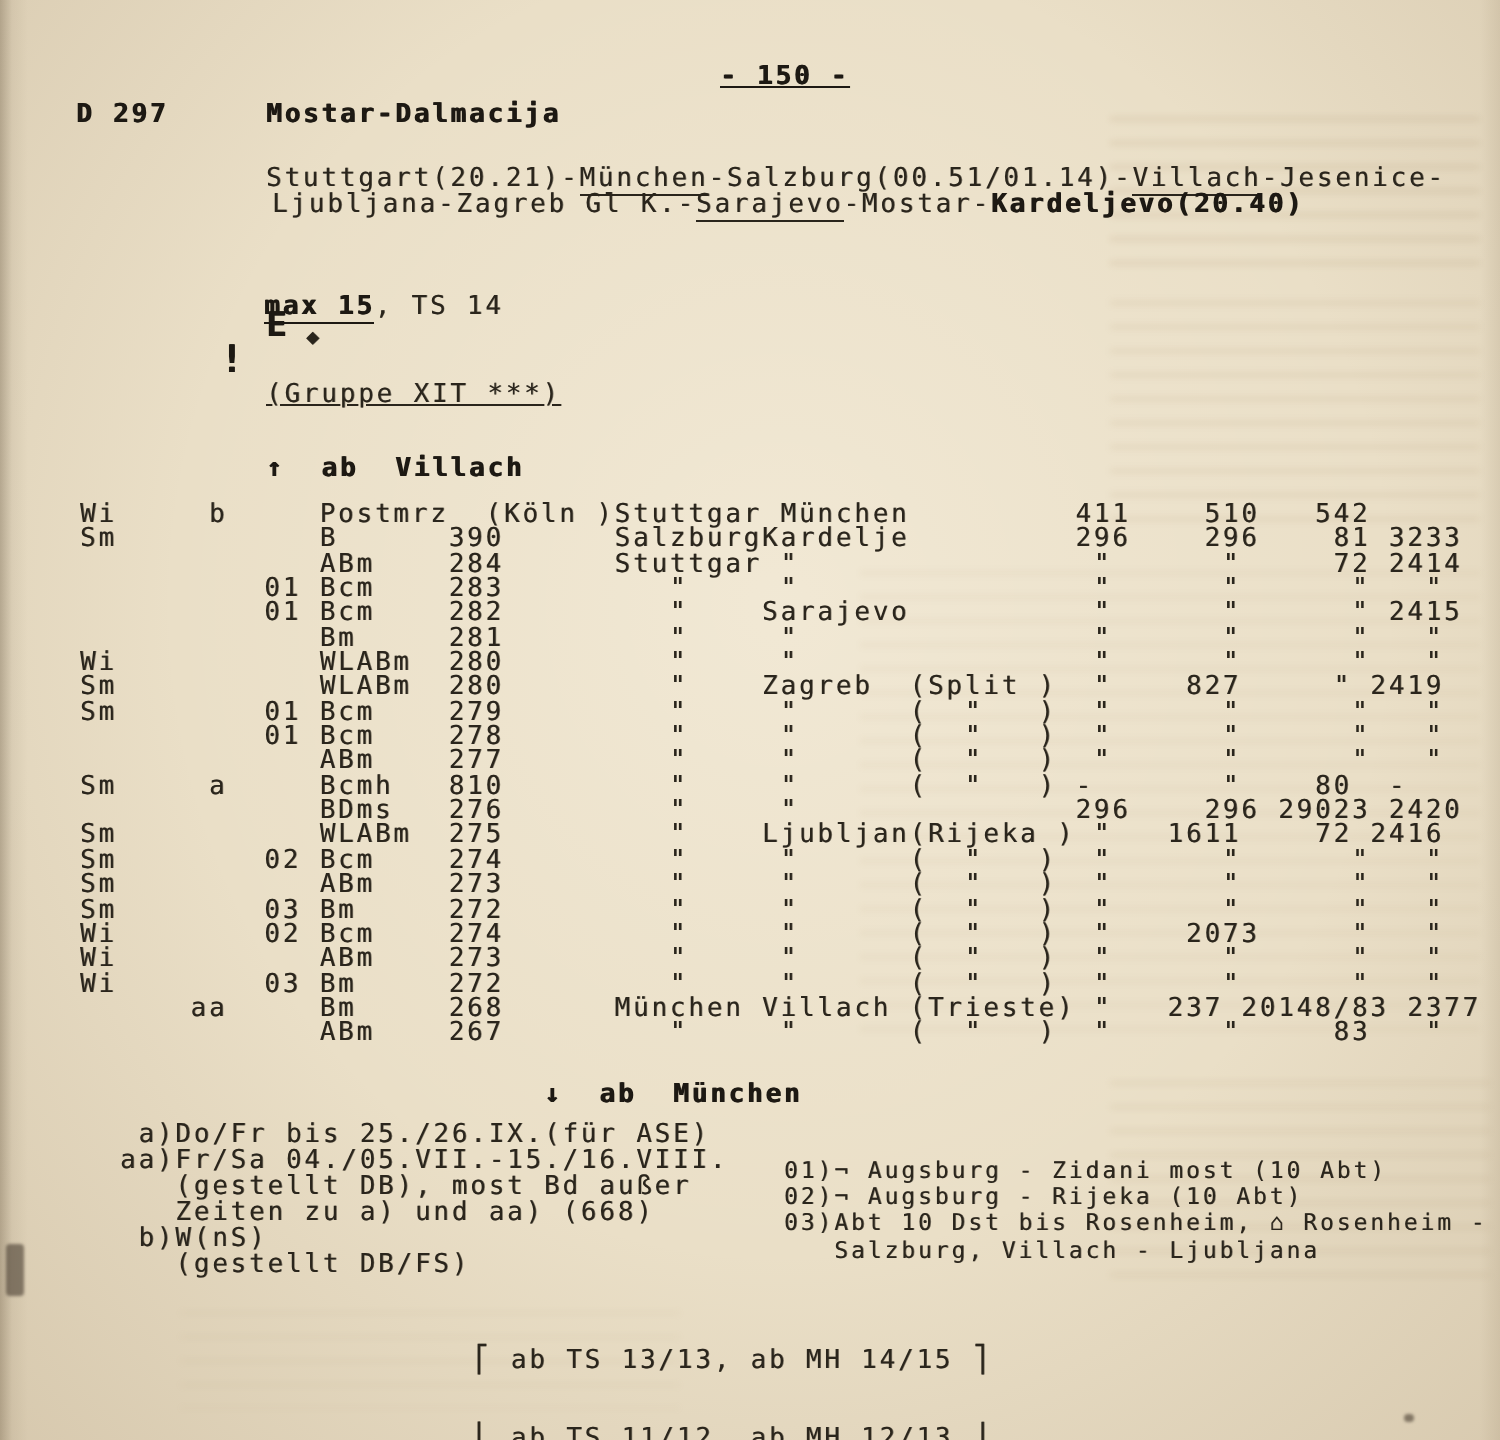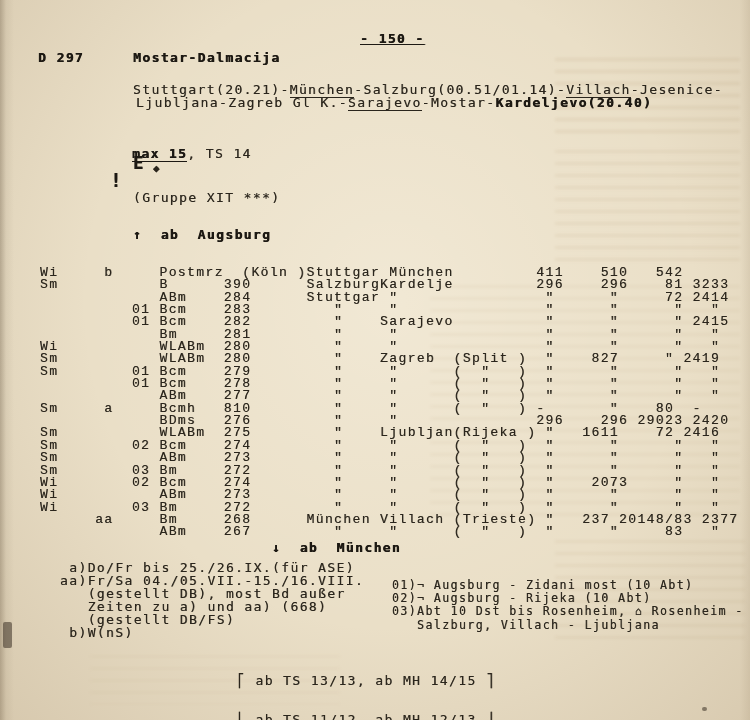--- a/index.html
+++ b/index.html
@@ -18,21 +18,21 @@
   }
   .txt{
     position:absolute;white-space:pre;
     font-size:13px;letter-spacing:1.39px;line-height:13px;
     color:#2a251c;
     text-shadow:0.35px 0 0 rgba(42,37,28,0.55);
   }
   .bold{font-weight:700;text-shadow:0.5px 0 0 currentColor;color:#1d1913;}
   .ul{border-bottom:1.6px solid currentColor;padding-bottom:0px;}
   .route{line-height:13px;}
-  .tbl{top:267px;left:40px;font-family:Liberation Mono, monospace;}
+  .tbl{top:252px;left:40px;}
   .tbl .line{white-space:pre;height:12.35px;line-height:12.35px;}
   .fnl{top:561px;left:60px;}
   .fnl .line{white-space:pre;height:13.1px;line-height:13.1px;}
   .fnr{top:563px;left:392px;font-size:11.5px;letter-spacing:1.45px;margin-top:16px;}
   .fnr .line{white-space:pre;height:13.2px;line-height:13.2px;}
   .boxnote{top:649px;left:237px;}
   .boxnote .bxline{white-space:pre;height:12.6px;line-height:12.6px;}
   .ghost{position:absolute;filter:blur(1.6px);
     background:repeating-linear-gradient(180deg, rgba(168,140,100,0.30) 0 3px, rgba(234,223,199,0) 3px 12px);}
   .speck{position:absolute;background:rgba(58,48,36,0.55);filter:blur(0.7px);border-radius:2px;}
@@ -56,29 +56,29 @@
 
   <div class="txt route" style="left:133px;top:83px;"><span>Stuttgart(20.21)-</span><span class="ul">München</span><span>-Salzburg(00.51/01.14)-</span><span class="ul">Villach</span><span>-Jesenice-</span></div>
   <div class="txt route" style="left:119px;top:96px;margin-left:17px;"><span>Ljubljana-Zagreb Gl K.-</span><span class="ul">Sarajevo</span><span>-Mostar-</span><span class="bold">Kardeljevo(20.40)</span></div>
 
 
   <div class="txt" style="left:132px;top:147px;"><span class="ul bold">max 15</span><span>, TS 14</span></div>
 
   <div class="txt bold" style="left:133px;top:157px;font-size:17px;">E</div>
   <div class="txt" style="left:153px;top:162px;font-size:11px;">◆</div>
   <div class="txt bold" style="left:110px;top:174px;font-size:19px;">!</div>
-  <div class="txt" style="left:133px;top:191px;">(Gruppe XIT ***)</div>
+  <div class="txt" style="left:133px;top:191px;text-decoration:underline;">(Gruppe XIT ***)</div>
 
-  <div class="txt bold" style="left:133px;top:228px;"><span>↑  ab  Augsburg</span></div>
+  <div class="txt bold" style="left:133px;top:228px;"><span>↑  ab  Villach</span></div>
 
   <div class="txt tbl"><div class="line">Wi     b     Postmrz  (Köln )Stuttgar München         411    510   542</div><div class="line">Sm           B      390      SalzburgKardelje         296    296    81 3233</div><div class="line">             ABm    284      Stuttgar "                "      "     72 2414</div><div class="line">          01 Bcm    283         "     "                "      "      "   "</div><div class="line">          01 Bcm    282         "    Sarajevo          "      "      " 2415</div><div class="line">             Bm     281         "     "                "      "      "   "</div><div class="line">Wi           WLABm  280         "     "                "      "      "   "</div><div class="line">Sm           WLABm  280         "    Zagreb  (Split )  "    827     " 2419</div><div class="line">Sm        01 Bcm    279         "     "      (  "   )  "      "      "   "</div><div class="line">          01 Bcm    278         "     "      (  "   )  "      "      "   "</div><div class="line">             ABm    277         "     "      (  "   )  "      "      "   "</div><div class="line">Sm     a     Bcmh   810         "     "      (  "   ) -       "    80  -</div><div class="line">             BDms   276         "     "               296    296 29023 2420</div><div class="line">Sm           WLABm  275         "    Ljubljan(Rijeka ) "   1611    72 2416</div><div class="line">Sm        02 Bcm    274         "     "      (  "   )  "      "      "   "</div><div class="line">Sm           ABm    273         "     "      (  "   )  "      "      "   "</div><div class="line">Sm        03 Bm     272         "     "      (  "   )  "      "      "   "</div><div class="line">Wi        02 Bcm    274         "     "      (  "   )  "    2073     "   "</div><div class="line">Wi           ABm    273         "     "      (  "   )  "      "      "   "</div><div class="line">Wi        03 Bm     272         "     "      (  "   )  "      "      "   "</div><div class="line">      aa     Bm     268      München Villach (Trieste) "   237 20148/83 2377</div><div class="line">             ABm    267         "     "      (  "   )  "      "     83   "</div></div>
 
   <div class="txt bold" style="left:272px;top:541px;"><span>↓  ab  München</span></div>
 
-  <div class="txt fnl"><div class="line"> a)Do/Fr bis 25./26.IX.(für ASE)</div><div class="line">aa)Fr/Sa 04./05.VII.-15./16.VIII.</div><div class="line">   (gestellt DB), most Bd außer</div><div class="line">   Zeiten zu a) und aa) (668)</div><div class="line">   (gestellt DB/FS)</div><div class="line"> b)W(nS)</div></div>
+  <div class="txt fnl"><div class="line"> a)Do/Fr bis 25./26.IX.(für ASE)</div><div class="line">aa)Fr/Sa 04./05.VII.-15./16.VIII.</div><div class="line">   (gestellt DB), most Bd außer</div><div class="line">   Zeiten zu a) und aa) (668)</div><div class="line"> b)W(nS)</div><div class="line">   (gestellt DB/FS)</div></div>
   <div class="txt fnr"><div class="line">01)¬ Augsburg - Zidani most (10 Abt)</div><div class="line">02)¬ Augsburg - Rijeka (10 Abt)</div><div class="line">03)Abt 10 Dst bis Rosenheim, ⌂ Rosenheim -</div><div class="line">   Salzburg, Villach - Ljubljana</div></div>
 
   <div class="txt boxnote">
     <div class="bxline">⎡ ab TS 13/13, ab MH 14/15 ⎤</div>
     <div class="bxline">⎣ ab TS 11/12, ab MH 12/13 ⎦</div>
   </div>
 
 </div>
 
 </body></html>

